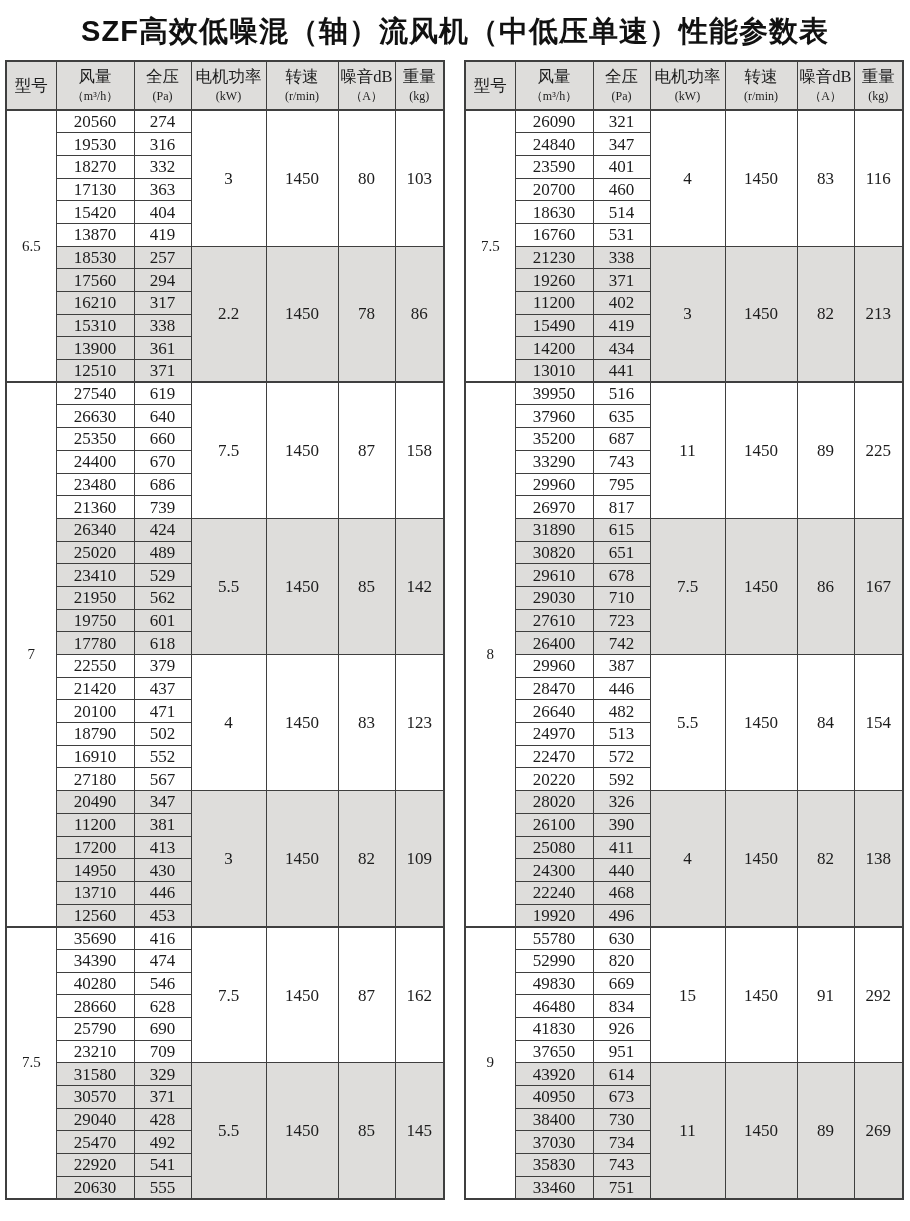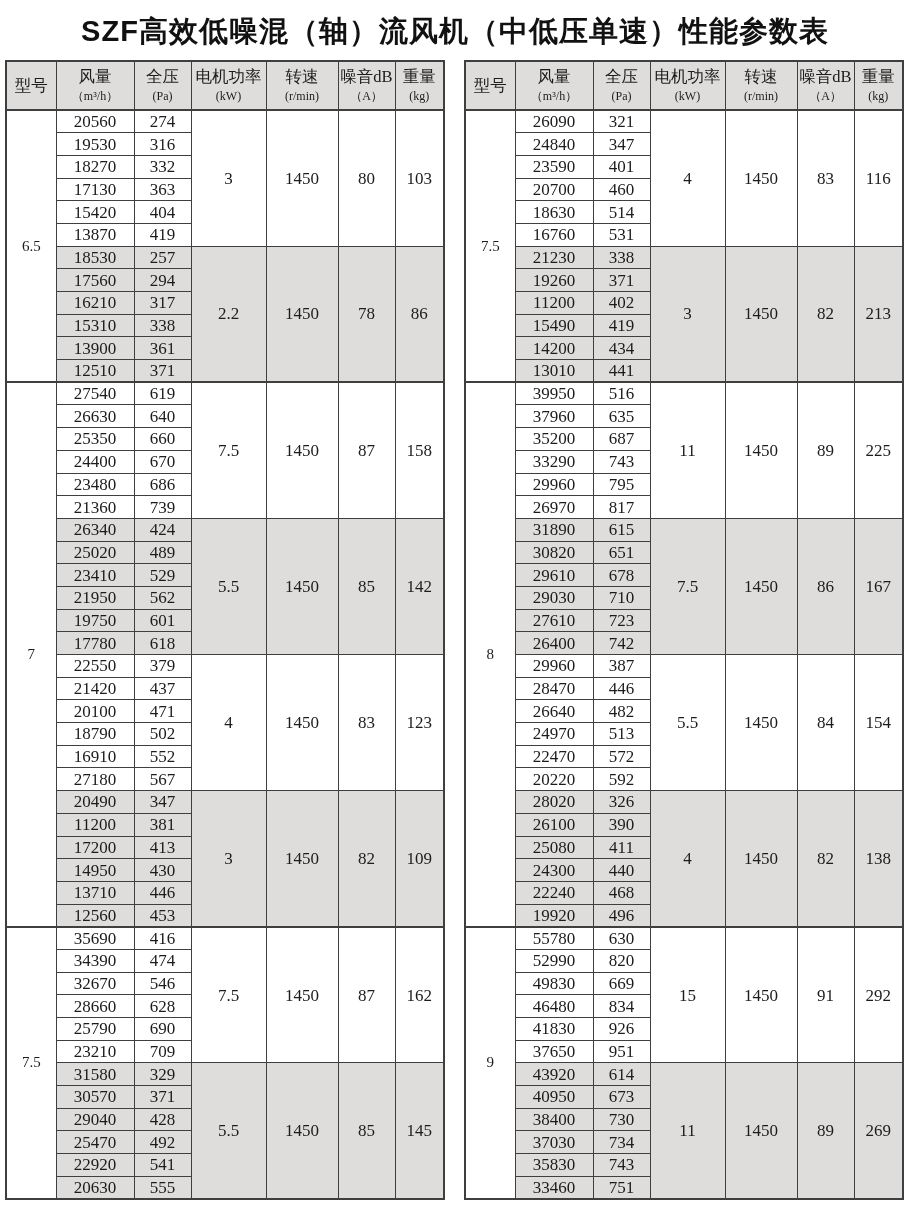--- a/index.html
+++ b/index.html
@@ -288,21 +288,21 @@
           <td class="" rowspan="6">7.5</td>
           <td class="" rowspan="6">1450</td>
           <td class="" rowspan="6">87</td>
           <td class="" rowspan="6">162</td>
         </tr>
         <tr class="row-h">
           <td class="">34390</td>
           <td class="">474</td>
         </tr>
         <tr class="row-h">
-          <td class="">32670</td>
+          <td class="">40280</td>
           <td class="">546</td>
         </tr>
         <tr class="row-h">
           <td class="">28660</td>
           <td class="">628</td>
         </tr>
         <tr class="row-h">
           <td class="">25790</td>
           <td class="">690</td>
         </tr>

